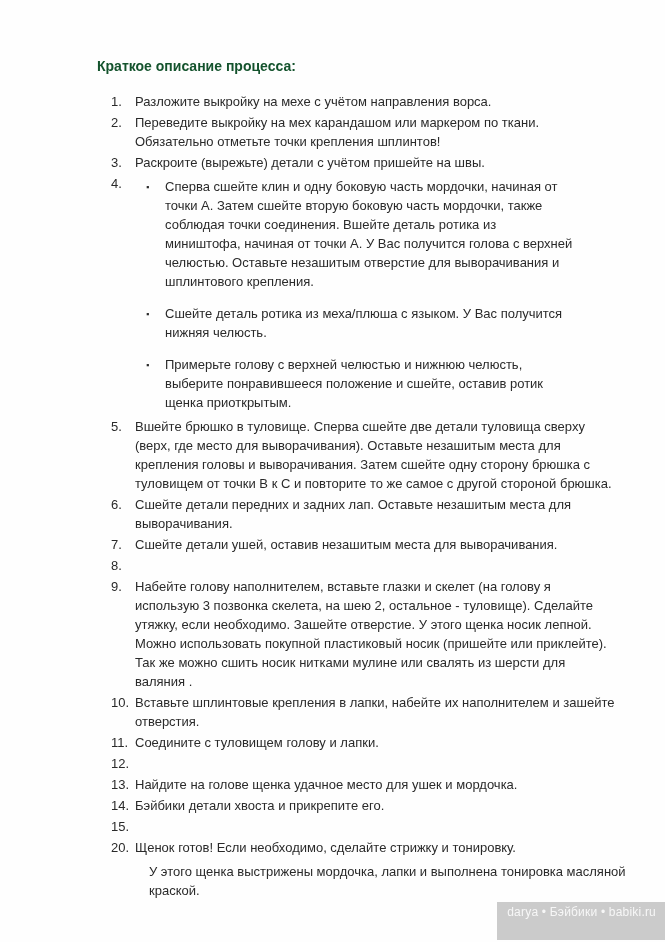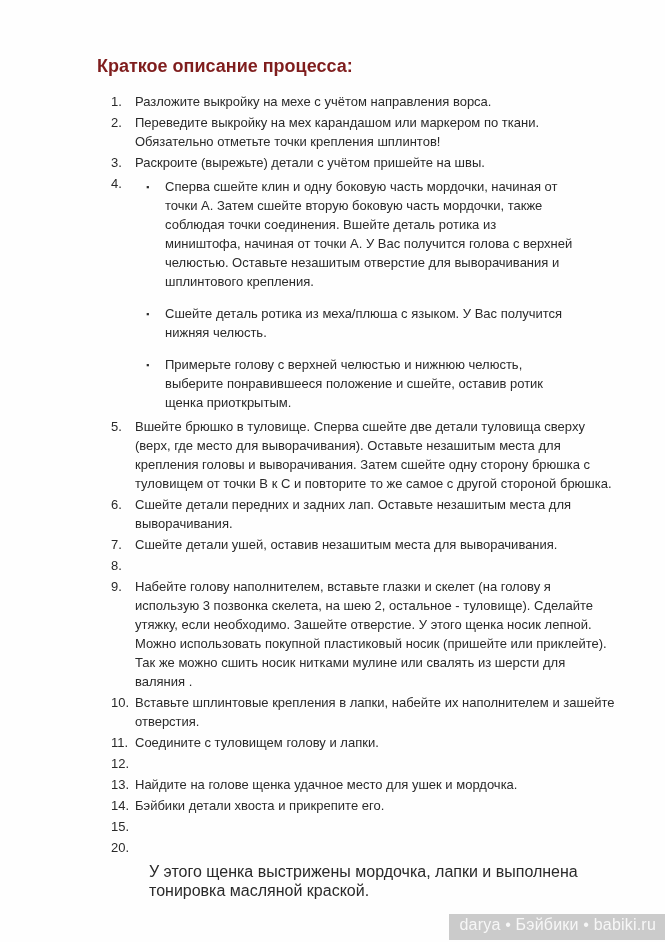--- a/index.html
+++ b/index.html
@@ -14,24 +14,24 @@
     background: #fefefe;
     overflow: hidden;
     font-family: "Liberation Sans", sans-serif;
     color: #2a2a2a;
   }
   .content {
     padding: 57px 0 0 97px;
   }
   .doc-title {
     margin: 0 0 17px 0;
-    font-size: 18px;
+    font-size: 14px;
     font-weight: bold;
     line-height: 18px;
-    color: #7f1d1d;
+    color: #14532d;
   }
   .steps {
     margin-left: 14px; 
   }
   .step {
     display: flex;
     align-items: flex-start;
     margin-bottom: 2px;
     font-size: 13px;
     line-height: 19px;
@@ -65,32 +65,32 @@
     line-height: 19px;
     padding-top: 1px;
   }
   .bullet-text {
     width: 410px;
     flex: 0 0 auto;
   }
   .closing-note {
     margin: 5px 0 0 38px; 
     width: 482px;
-    font-size: 16px;
+    font-size: 13px;
     line-height: 19px;
   }
   .watermark {
     position: absolute;
     right: 0;
     bottom: 2px;
     background: #cbcbcb;
     color: #f7f7f7;
-    font-size: 16px;
+    font-size: 12px;
     line-height: 15px;
-    padding: 3px 9px 8px 10px;
+    padding: 3px 9px 20px 10px;
     letter-spacing: 0.2px;
   }
 </style>
 </head>
 <body>
 
 <div class="page">
   <div class="content">
 
     <h1 class="doc-title">Краткое описание процесса:</h1>
@@ -179,20 +179,21 @@
         <span class="step-num">14.</span>
         <div class="step-body">Бэйбики детали хвоста и прикрепите его.</div>
       </div>
 
       <div class="step">
         <span class="step-num">15.</span>
       </div>
 
       <div class="step">
         <span class="step-num">20.</span>
+        <div class="step-body">Щенок готов! Если необходимо, сделайте стрижку и тонировку.</div>
       </div>
 
       <div class="closing-note">У этого щенка выстрижены мордочка, лапки и выполнена тонировка масляной краской.</div>
 
     </div>
   </div>
 
   <div class="watermark">
     <span>darya • Бэйбики • babiki.ru</span>
   </div>

